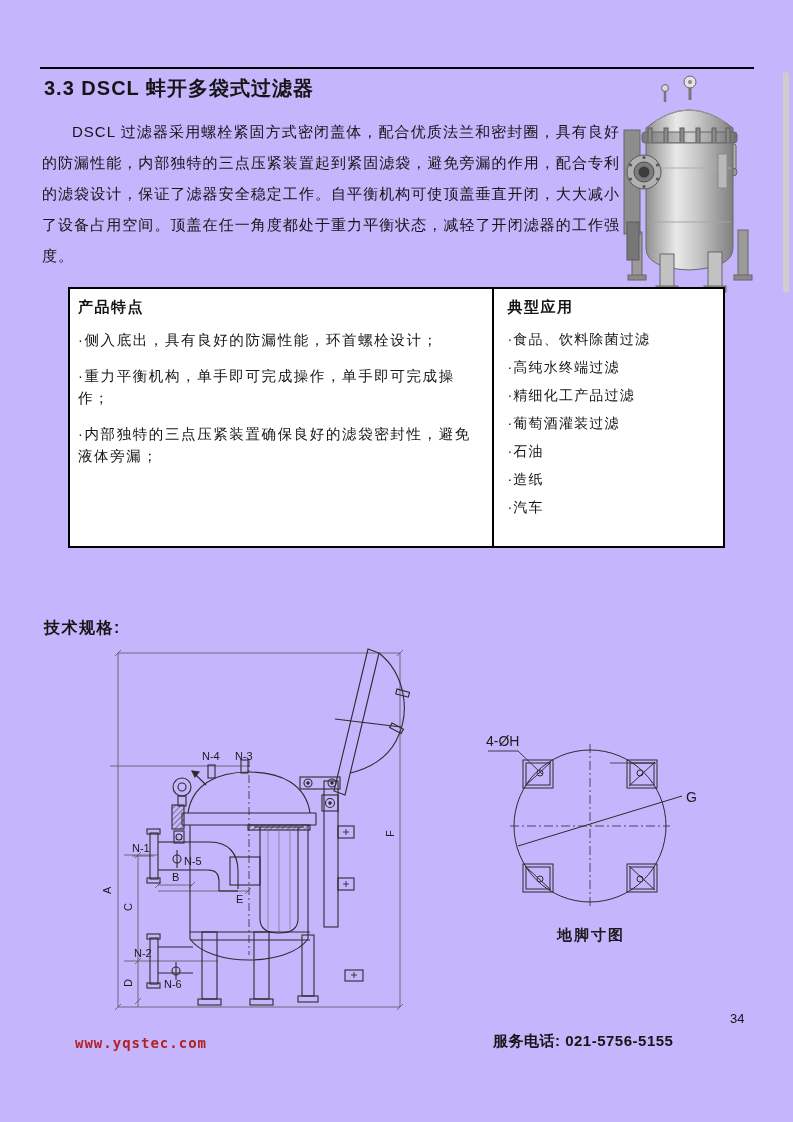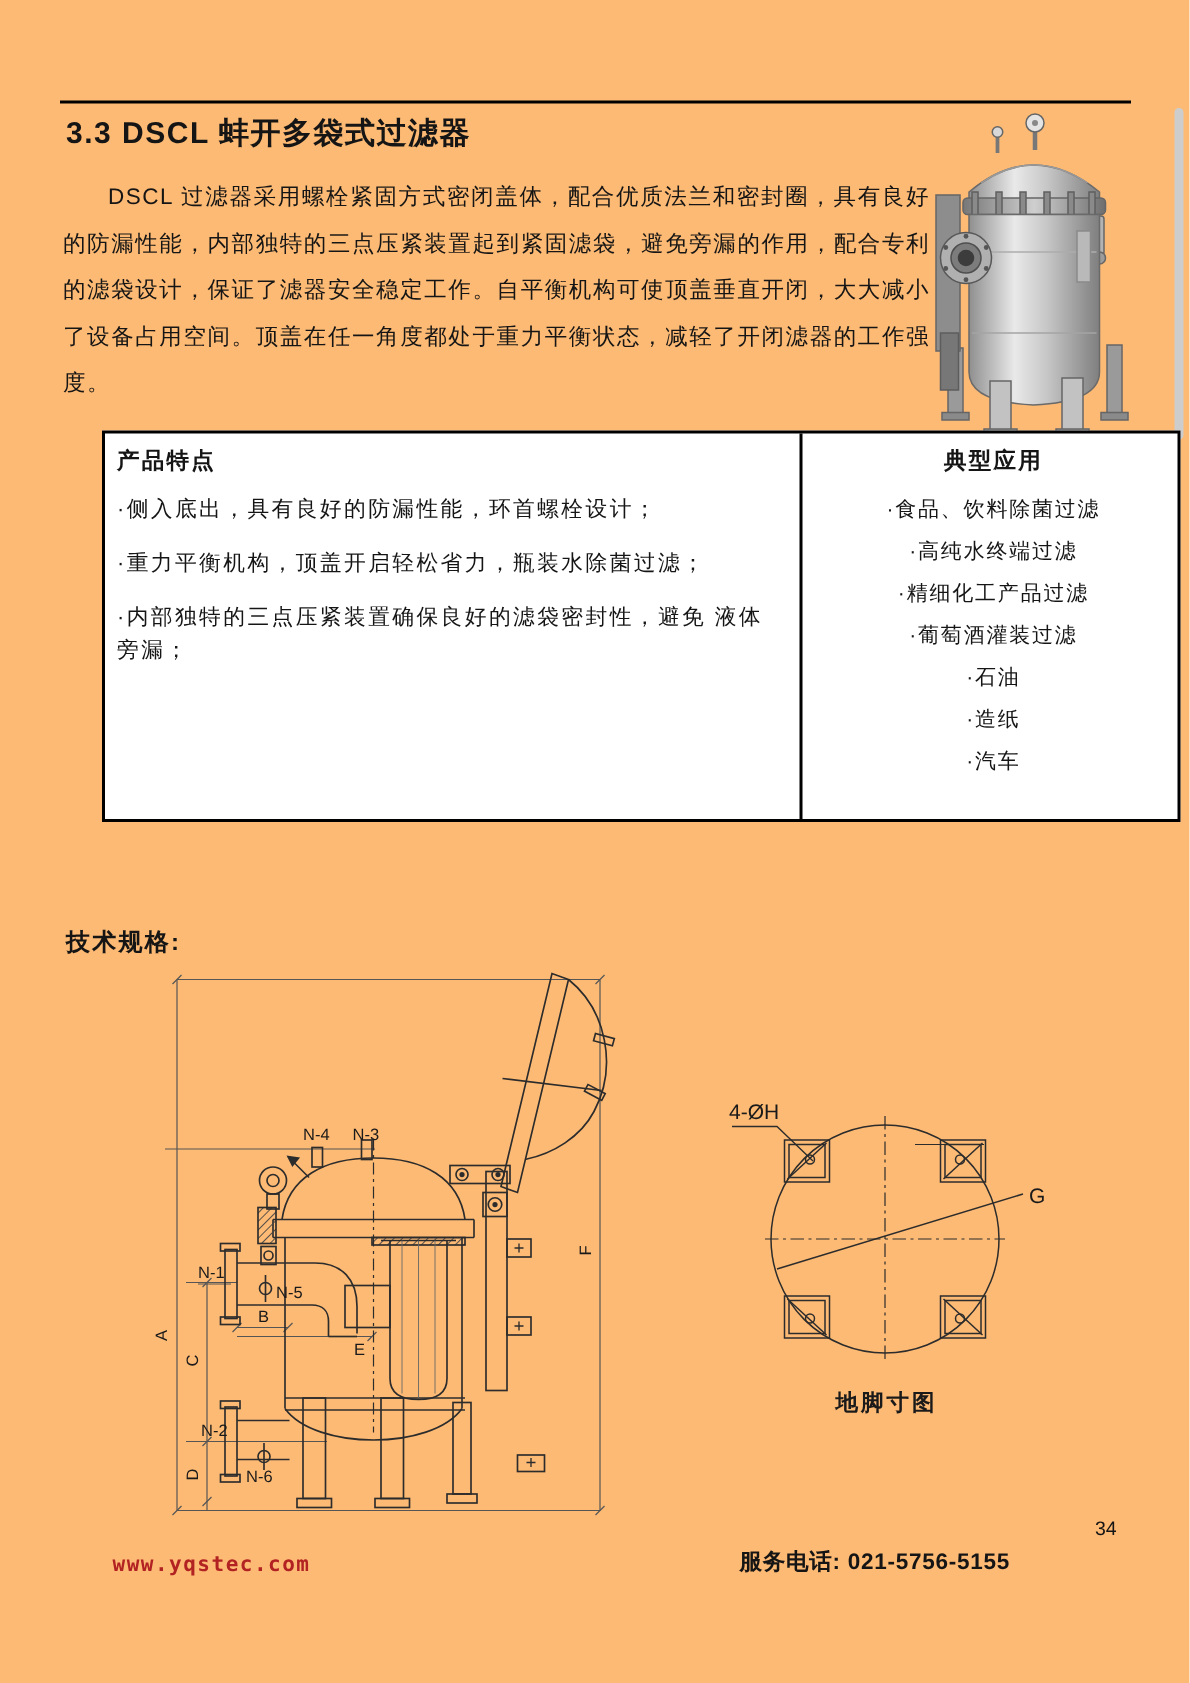--- a/index.html
+++ b/index.html
@@ -1,36 +1,36 @@
 <!DOCTYPE html>
 <html><head>
 <meta charset="utf-8">
 <style>
   html,body{margin:0;padding:0;background:#ffffff;}
   .page{
-    position:relative;width:793px;height:1122px;background:#fdba74;
+    position:relative;width:793px;height:1122px;background:#c4b5fd;
     font-family:"Liberation Sans","DejaVu Sans",sans-serif;color:#151515;
     overflow:hidden;margin:0 auto;
   }
   .top-rule{position:absolute;left:40px;top:67px;width:714px;border-top:2.2px solid #000;}
   .title{position:absolute;left:44px;top:75px;font-size:20px;font-weight:bold;letter-spacing:1px;white-space:nowrap;}
   .intro{position:absolute;left:42px;top:116px;width:578px;font-size:15px;line-height:31px;
          text-align:justify;letter-spacing:1px;}
   .intro p{margin:0;text-indent:2em;}
 
   .photo{position:absolute;left:618px;top:72px;width:140px;height:222px;}
   .scroll-indicator{position:absolute;left:783px;top:72px;width:6px;height:221px;background:#cdcdcd;border-radius:3px;}
 
   .feature-table{
-    position:absolute;left:68px;top:287px;width:719px;height:261px;
+    position:absolute;left:68px;top:287px;width:657px;height:261px;
     border:2px solid #000;box-sizing:border-box;display:flex;background:#fff;
   }
   .col{box-sizing:border-box;}
   .col-left{width:64.7%;padding:7px 8px 6px 8px;}
-  .col-right{flex:1;border-left:2px solid #000;padding:7px 8px 12px 13px;text-align:center;}
+  .col-right{flex:1;border-left:2px solid #000;padding:7px 8px 12px 13px;}
   .col-h{font-size:15px;font-weight:bold;letter-spacing:1.5px;margin:2px 0 12px 0;}
   .feat-item{font-size:14.5px;line-height:22px;letter-spacing:1.6px;margin-bottom:14px;}
   .app-item{font-size:14px;line-height:20px;letter-spacing:1.2px;margin-bottom:8px;}
 
   .spec-heading{position:absolute;left:44px;top:618px;font-size:16px;font-weight:bold;letter-spacing:1.5px;}
 
   .drawing-left{position:absolute;left:98px;top:639px;width:322px;height:384px;}
   .drawing-right{position:absolute;left:460px;top:702px;width:262px;height:250px;}
   svg{display:block;}
   .dwg-label{font-size:11px;fill:#1a1a1a;}
@@ -119,21 +119,21 @@
       <rect x="90" y="180" width="14" height="36" fill="#c2c2c2" stroke="#666"></rect>
       <rect x="86" y="214" width="22" height="6" fill="#9d9d9d" stroke="#666"></rect>
     </svg>
   </div>
   <div class="scroll-indicator"></div>
 
   <div class="feature-table">
     <div class="col col-left">
       <div class="col-h">产品特点</div>
       <div class="feat-item">·侧入底出，具有良好的防漏性能，环首螺栓设计；</div>
-      <div class="feat-item">·重力平衡机构，顶盖开启轻松省力，瓶装水除菌过滤；</div>
+      <div class="feat-item">·重力平衡机构，单手即可完成操作，单手即可完成操作；</div>
       <div class="feat-item">·内部独特的三点压紧装置确保良好的滤袋密封性，避免 液体旁漏；</div>
     </div>
     <div class="col col-right">
       <div class="col-h">典型应用</div>
       <div class="app-item">·食品、饮料除菌过滤</div>
       <div class="app-item">·高纯水终端过滤</div>
       <div class="app-item">·精细化工产品过滤</div>
       <div class="app-item">·葡萄酒灌装过滤</div>
       <div class="app-item">·石油</div>
       <div class="app-item">·造纸</div>

